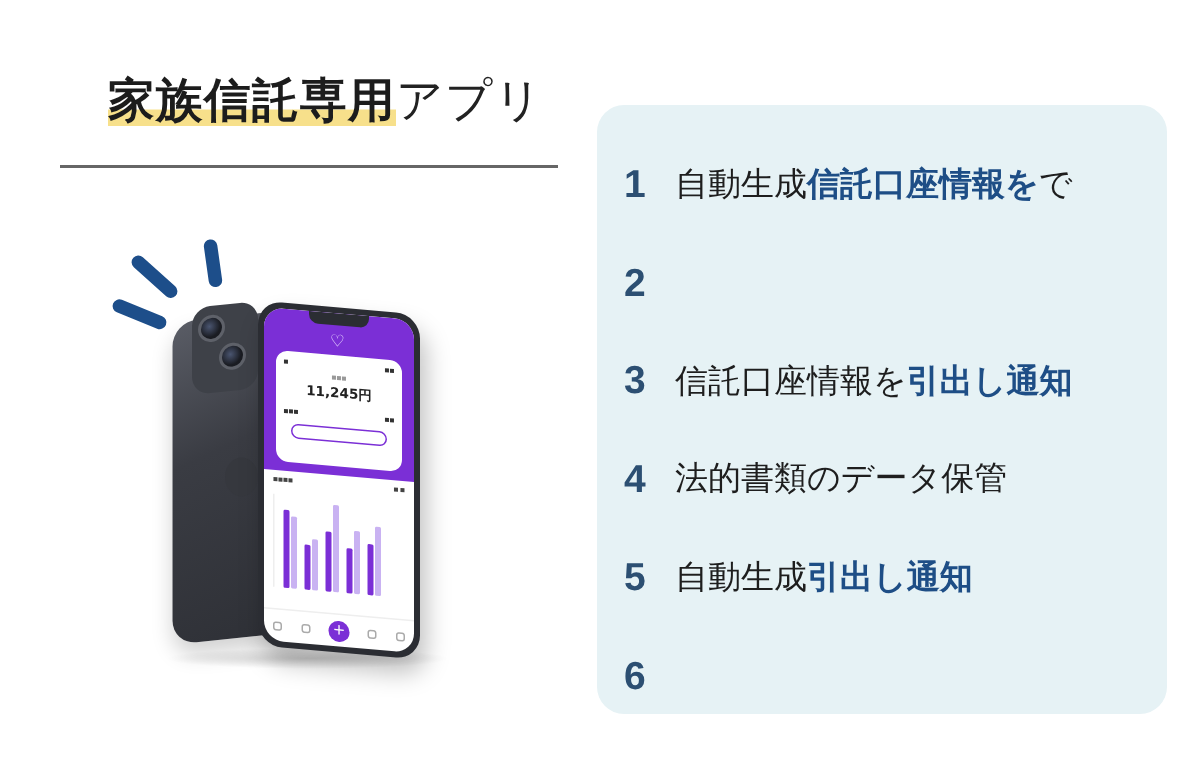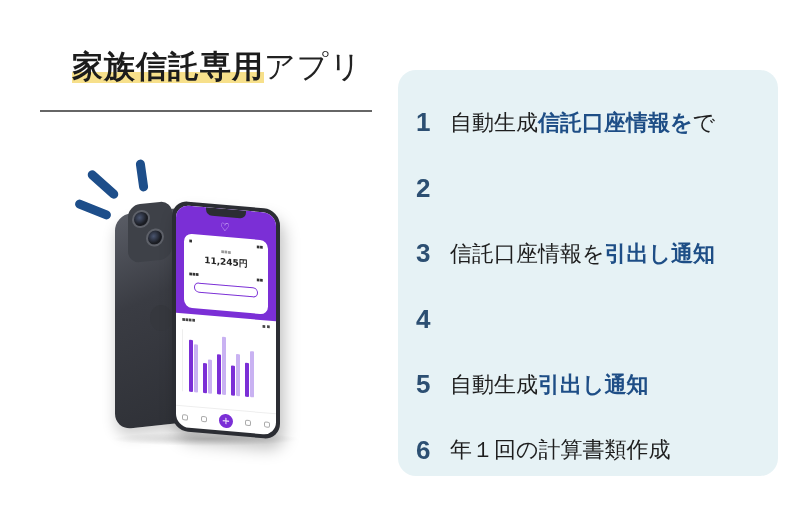--- a/index.html
+++ b/index.html
@@ -140,22 +140,22 @@
   </div>
   <div class="feature">
     <span class="num">2</span>
   </div>
   <div class="feature">
     <span class="num">3</span>
     <span class="text"><span>信託口座情報を</span><span class="em">引出し通知</span></span>
   </div>
   <div class="feature">
     <span class="num">4</span>
+    <span class="text">法的書類のデータ保管</span>
   </div>
   <div class="feature">
     <span class="num">5</span>
     <span class="text"><span>自動生成</span><span class="em">引出し通知</span></span>
   </div>
   <div class="feature">
     <span class="num">6</span>
-    <span class="text">年１回の計算書類作成</span>
   </div>
 </div>
 
 </body></html>

